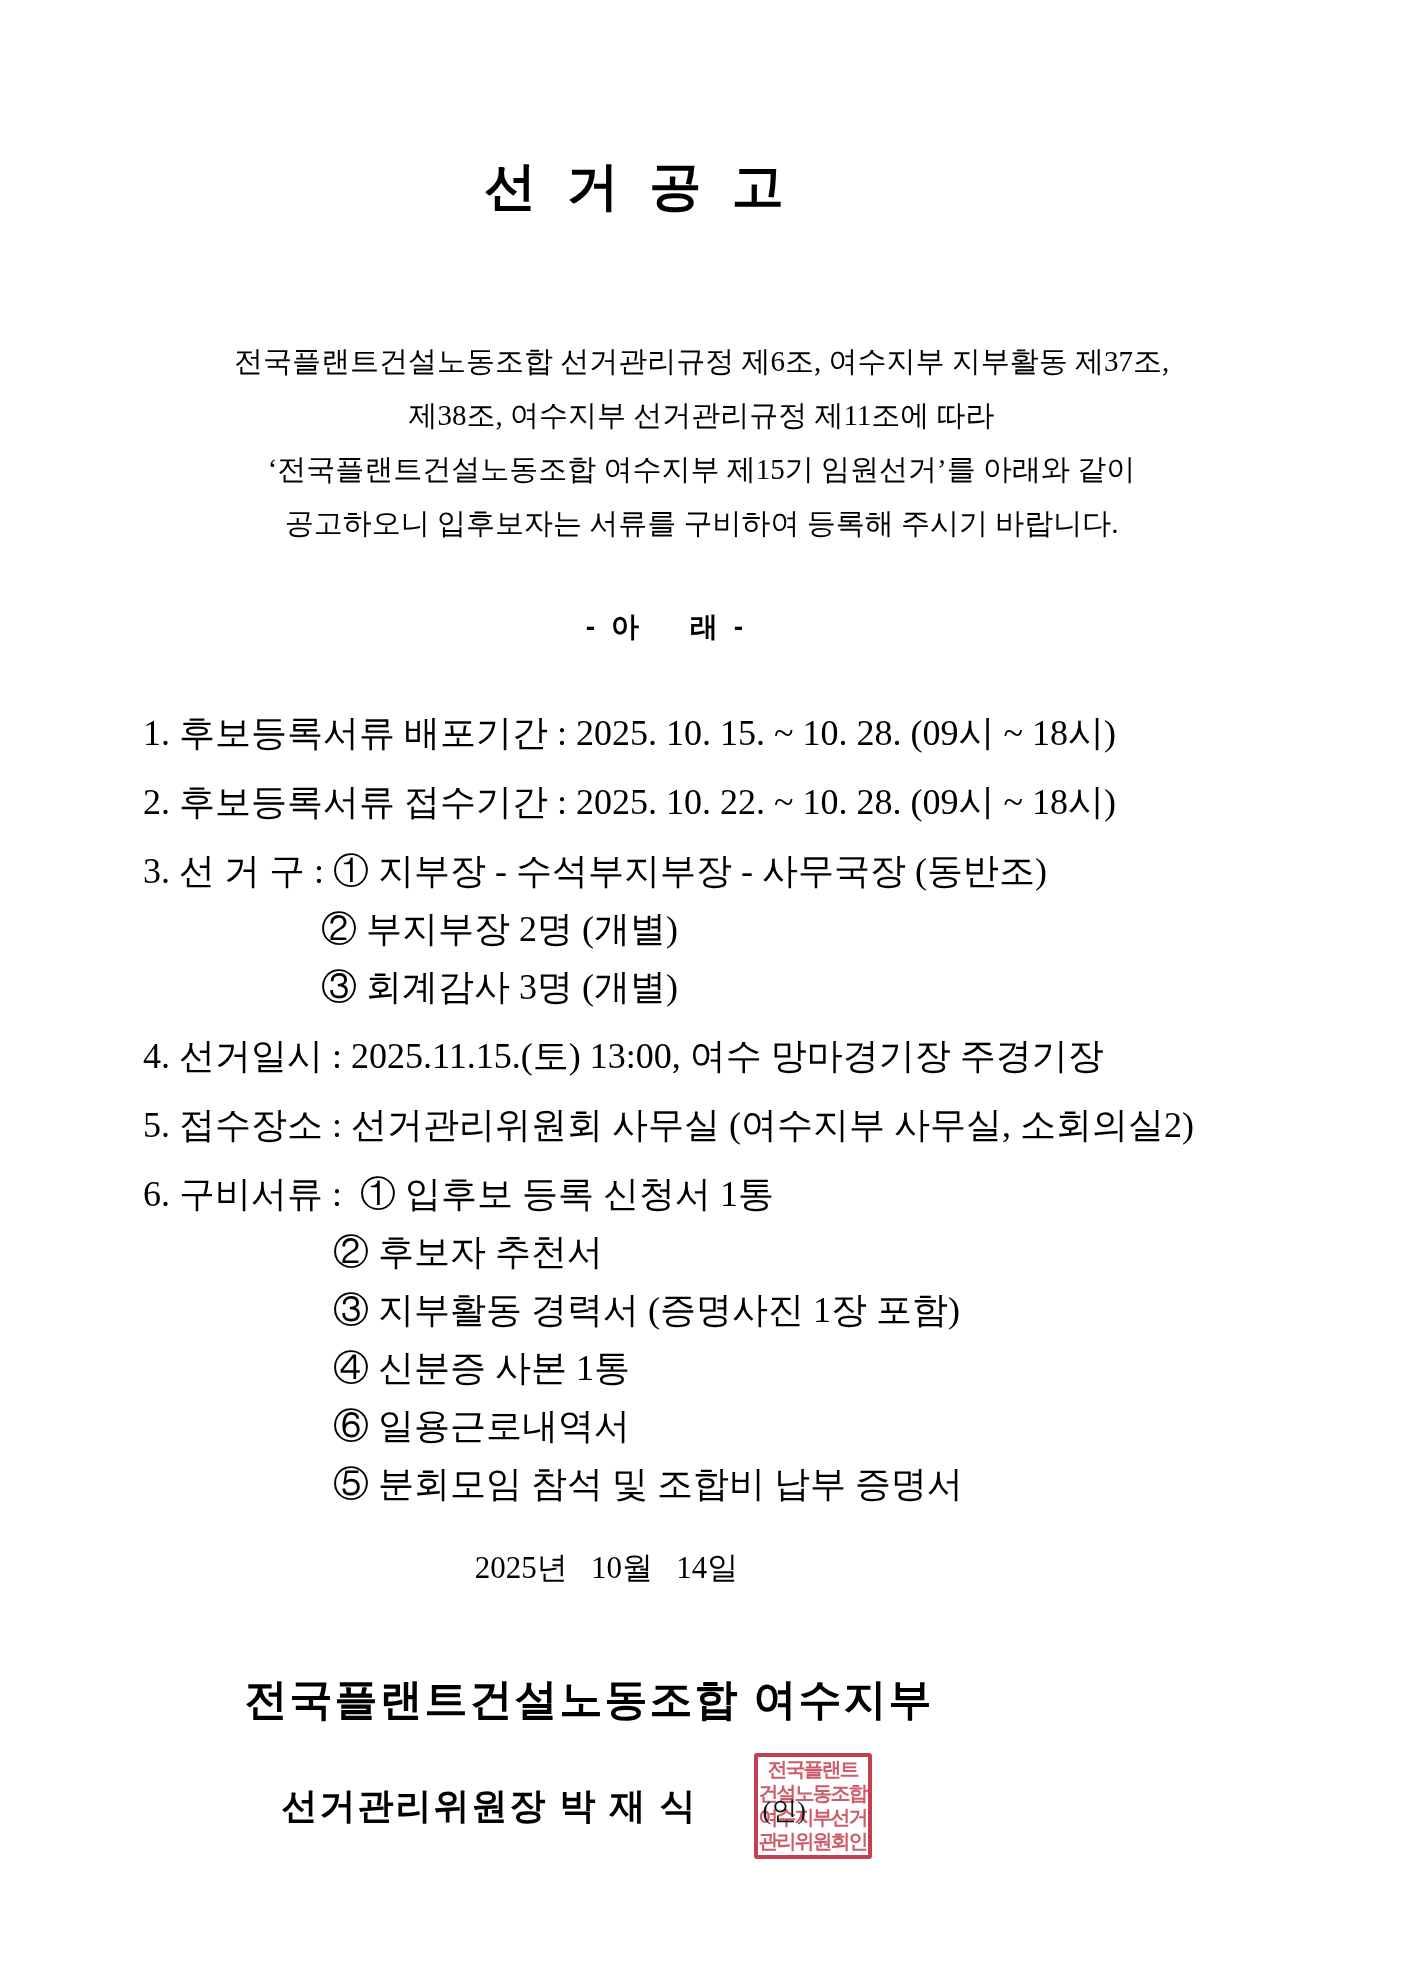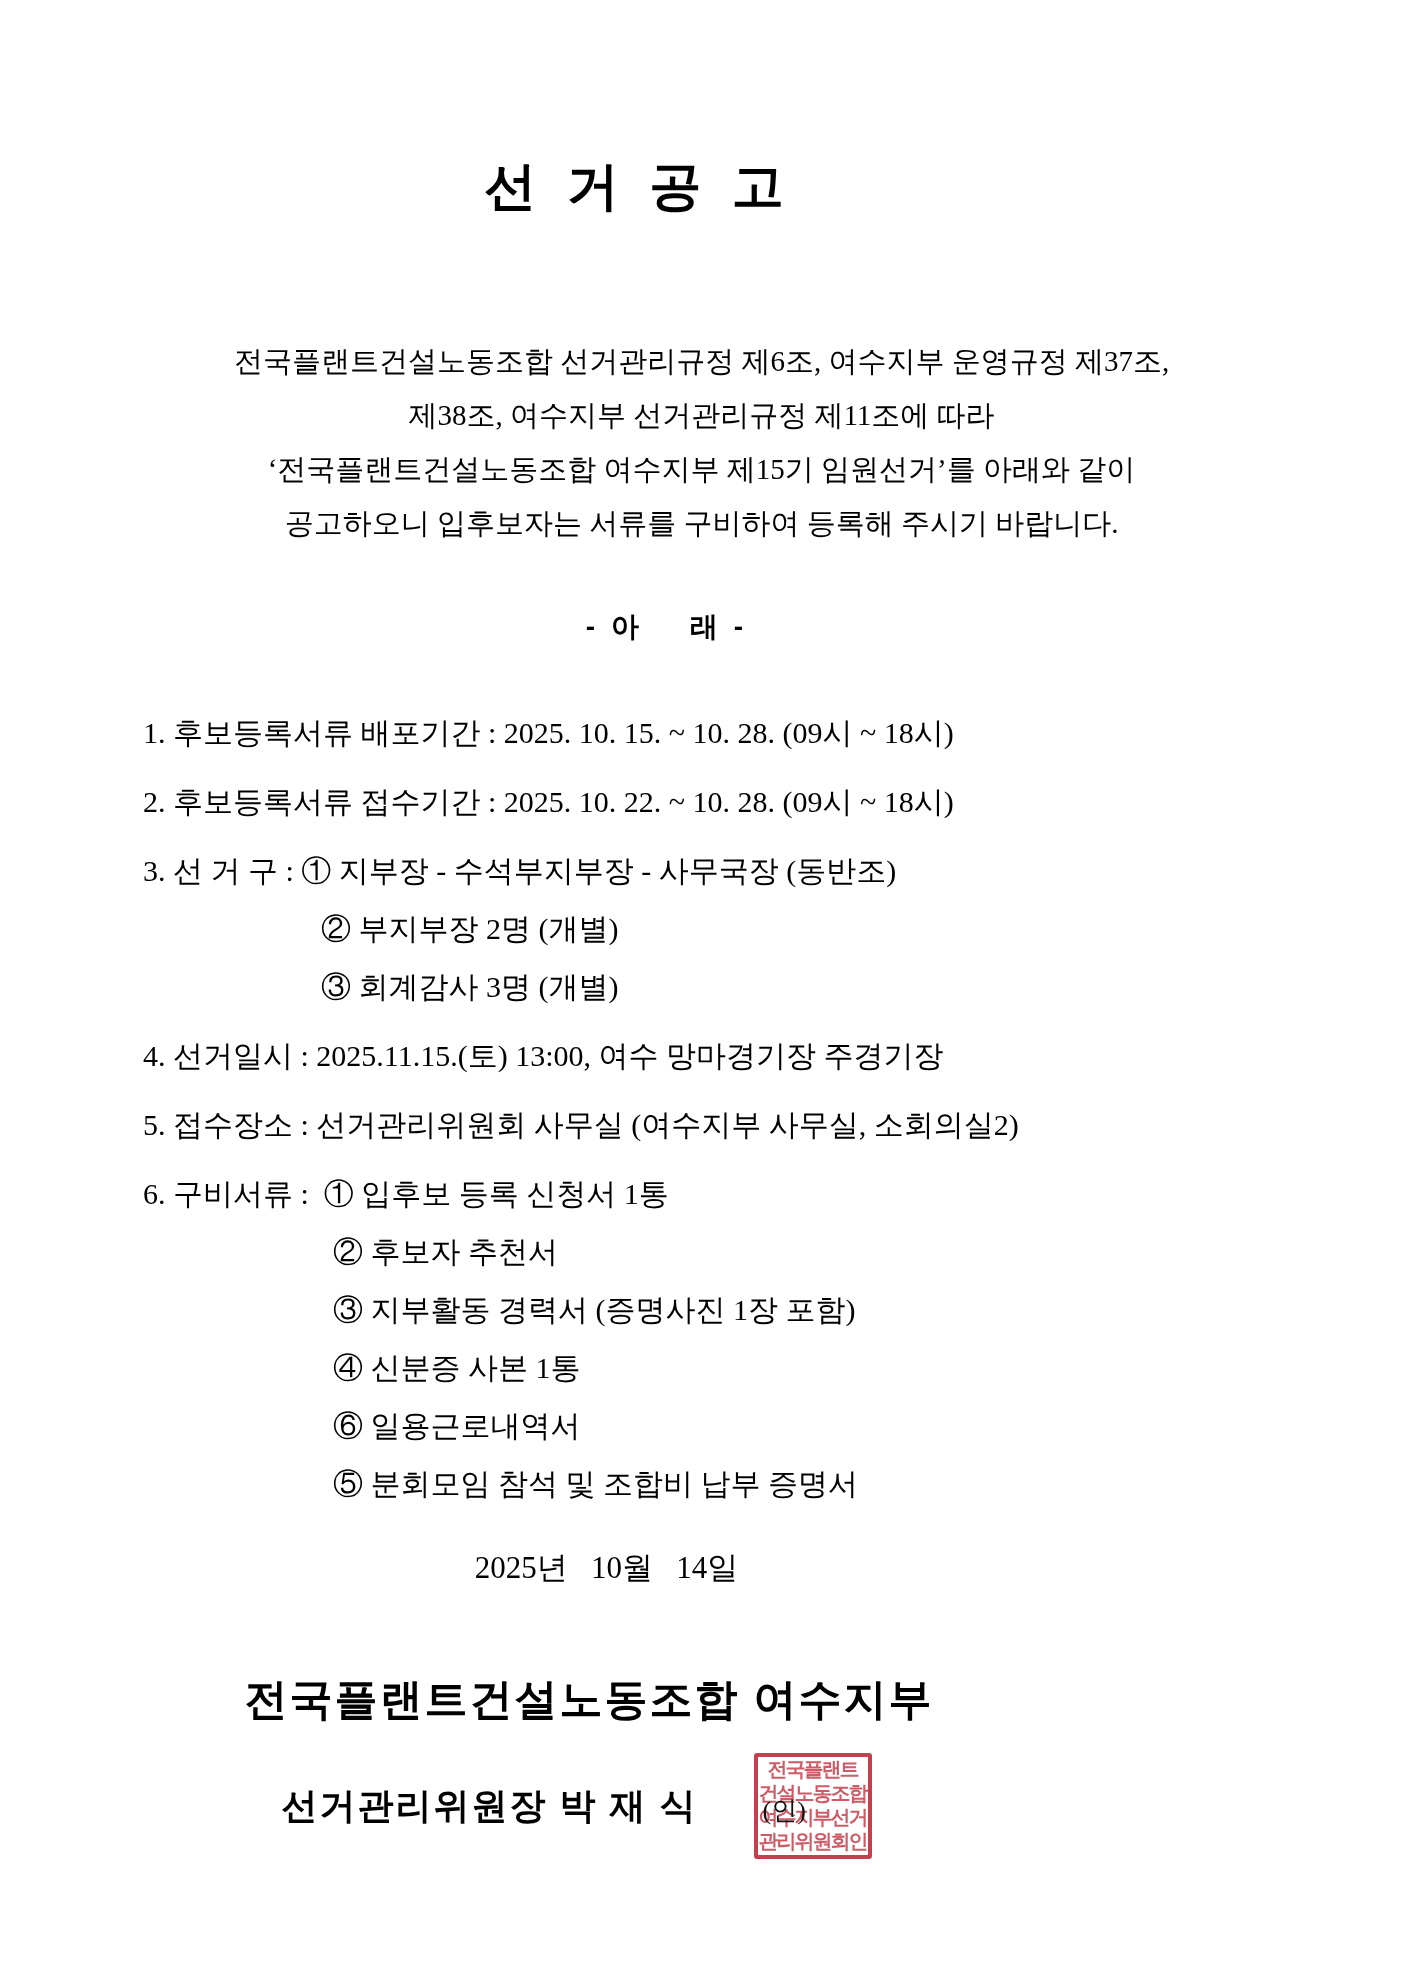--- a/index.html
+++ b/index.html
@@ -37,21 +37,21 @@
     font-family: "Liberation Sans", sans-serif;
     font-weight: 800;
     font-size: 28px;
     letter-spacing: 4px;
     white-space: pre;
   }
   .list {
     margin-top: 70px;
     padding-left: 143px;
     padding-right: 80px;
-    font-size: 30px;
+    font-size: 36px;
   }
   .item { margin: 0 0 35px 0; }
   .item-text { margin: 0; line-height: 34px; white-space: pre; }
   .sub p { margin: 24px 0 0 0; line-height: 34px; white-space: pre; }
   .sub.indent-3 p { padding-left: 178px; }
   .sub.indent-6 p { padding-left: 190px; }
   .date {
     margin-top: 46px;
     text-align: center;
     padding-right: 190px;
@@ -117,21 +117,21 @@
   }
 </style>
 </head>
 <body>
 
 <div class="page">
 
   <h1 class="title">선 거 공 고</h1>
 
   <div class="intro">
-    <p>전국플랜트건설노동조합 선거관리규정 제6조, 여수지부 운영규정 제37조,</p>
+    <p>전국플랜트건설노동조합 선거관리규정 제6조, 여수지부 지부활동 제37조,</p>
     <p>제38조, 여수지부 선거관리규정 제11조에 따라</p>
     <p>‘전국플랜트건설노동조합 여수지부 제15기 임원선거’를 아래와 같이</p>
     <p>공고하오니 입후보자는 서류를 구비하여 등록해 주시기 바랍니다.</p>
   </div>
 
   <div class="subhead">- 아    래 -</div>
 
   <div class="list">
 
     <div class="item">

